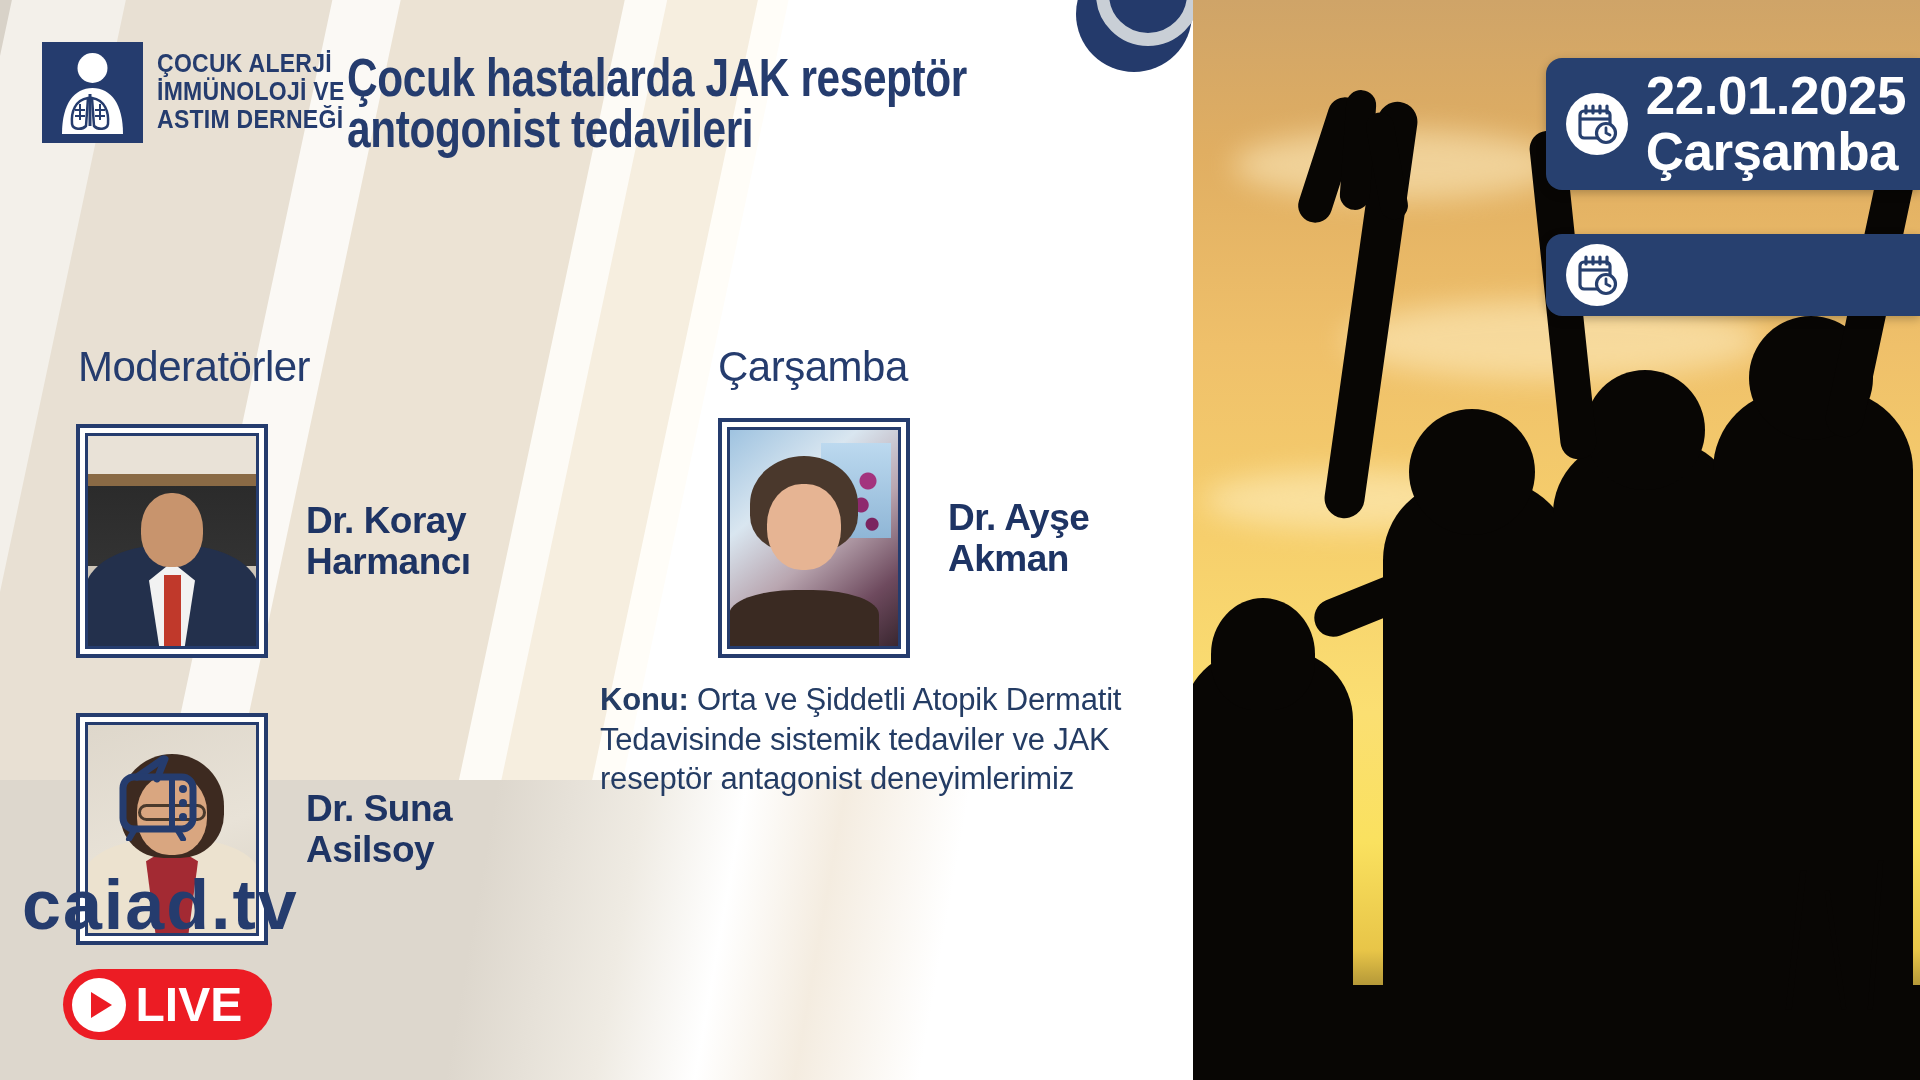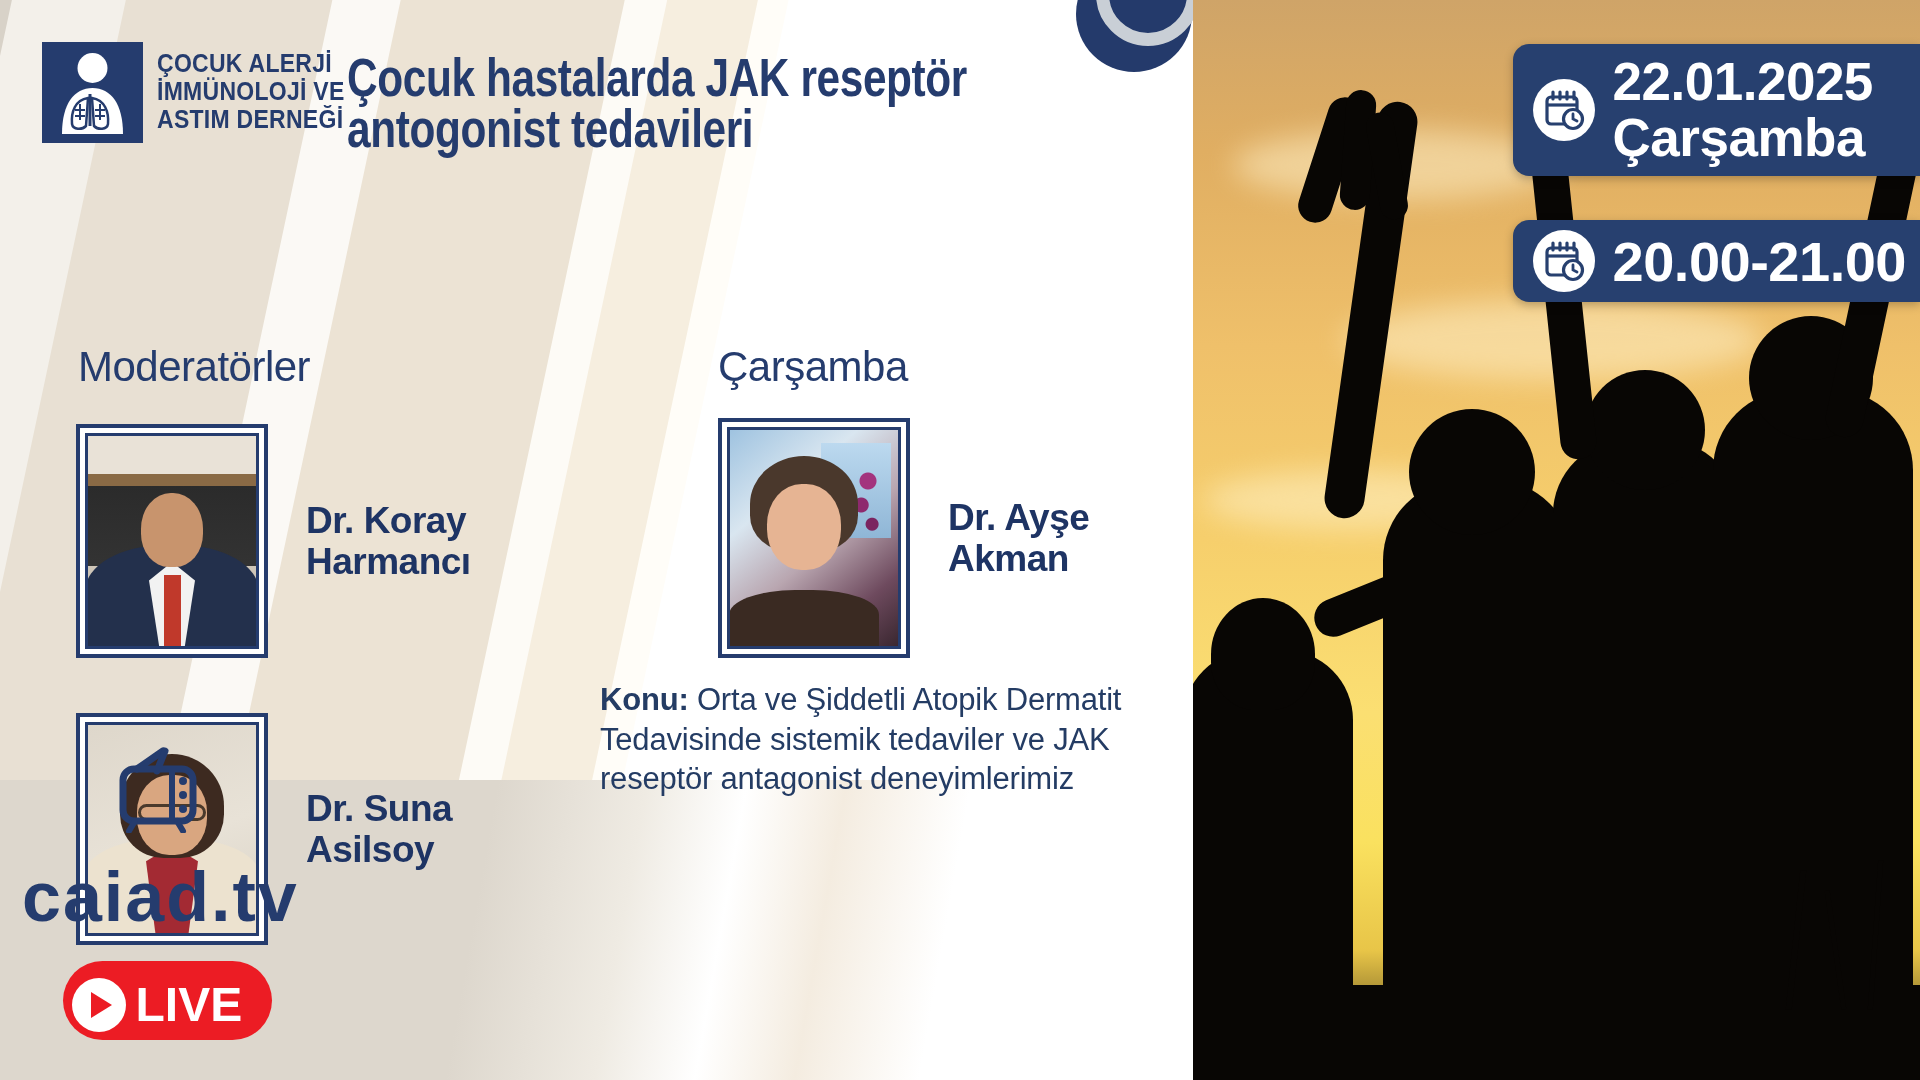--- a/index.html
+++ b/index.html
@@ -85,32 +85,32 @@
 
   
   .topic{position:absolute;left:600px;top:680px;width:600px;z-index:6;
     color:#243c64;font-size:31px;line-height:1.28;letter-spacing:-.2px;}
   .topic b{font-weight:700;}
 
   
   .footer{position:absolute;left:36px;bottom:40px;display:flex;align-items:center;gap:24px;z-index:8;flex-direction:column;}
   .tv-ic{width:96px;height:86px;flex:0 0 auto;}
   .caiad{color:#253c6e;font-weight:700;font-size:70px;letter-spacing:2px;margin-left:-14px;}
-  .live{display:flex;align-items:center;gap:10px;background:#ec1c24;border-radius:40px;padding:16px 30px 8px 9px;}
+  .live{display:flex;align-items:center;gap:10px;background:#ec1c24;border-radius:40px;padding:8px 30px 8px 9px;}
   .live-play{width:54px;height:54px;border-radius:50%;background:#fff;display:flex;align-items:center;justify-content:center;flex:0 0 auto;}
   .live-play i{display:block;width:0;height:0;border-left:21px solid #ec1c24;border-top:13px solid transparent;border-bottom:13px solid transparent;margin-left:6px;}
   .live-txt{color:#fff;font-weight:700;font-size:48px;letter-spacing:0px;}
 
   
   .right-img{position:absolute;left:1193px;top:0;width:727px;height:1080px;overflow:hidden;
     background:linear-gradient(180deg,#cfa468 0%,#e0ae62 14%,#efc06a 32%,#f6cf6c 50%,#fbdf72 66%,#fae15f 78%,#e8c548 88%,#3a2d12 99%,#1a1408 100%);}
   .cloudz{position:absolute;border-radius:50%;filter:blur(14px);opacity:.5;background:#fff4cf;}
 
   .sil{position:absolute;background:#080604;}
-  .badges{position:absolute;right:0;top:44px;z-index:9;}
+  .badges{position:absolute;right:0;top:58px;z-index:9;}
   .badge{display:flex;align-items:center;background:#27406f;border-radius:16px 0 0 16px;padding:10px 14px 10px 20px;box-shadow:0 3px 10px rgba(0,0,0,.25);}
   .badge + .badge{margin-top:44px;}
   .badge-ic{width:62px;height:62px;border-radius:50%;background:#fff;flex:0 0 auto;display:flex;align-items:center;justify-content:center;margin-right:18px;}
   .badge-txt{color:#fff;font-weight:700;font-size:53px;line-height:1.06;white-space:pre-line;letter-spacing:-.5px;}
   .badge-time .badge-txt{font-size:56px;}
 </style>
 </head>
 <body>
 
 <div id="poster">
@@ -280,17 +280,16 @@
           <rect x="5" y="9" width="30" height="27" rx="4" fill="none" stroke="#27406f" stroke-width="3.2"></rect>
           <line x1="5" y1="17" x2="35" y2="17" stroke="#27406f" stroke-width="3.2"></line>
           <line x1="11" y1="4" x2="11" y2="11" stroke="#27406f" stroke-width="3.2" stroke-linecap="round"></line>
           <line x1="18" y1="4" x2="18" y2="11" stroke="#27406f" stroke-width="3.2" stroke-linecap="round"></line>
           <line x1="25" y1="4" x2="25" y2="11" stroke="#27406f" stroke-width="3.2" stroke-linecap="round"></line>
           <line x1="32" y1="4" x2="32" y2="11" stroke="#27406f" stroke-width="3.2" stroke-linecap="round"></line>
           <circle cx="31" cy="31" r="9.5" fill="#fff" stroke="#27406f" stroke-width="3.2"></circle>
           <path d="M31 26 L31 31 L35 33" stroke="#27406f" stroke-width="2.8" fill="none" stroke-linecap="round"></path>
         </svg>
       </span>
-      <span class="badge-txt">20.00-21.00</span>
     </div>
   </div>
 
 </div>
 
 </body></html>

